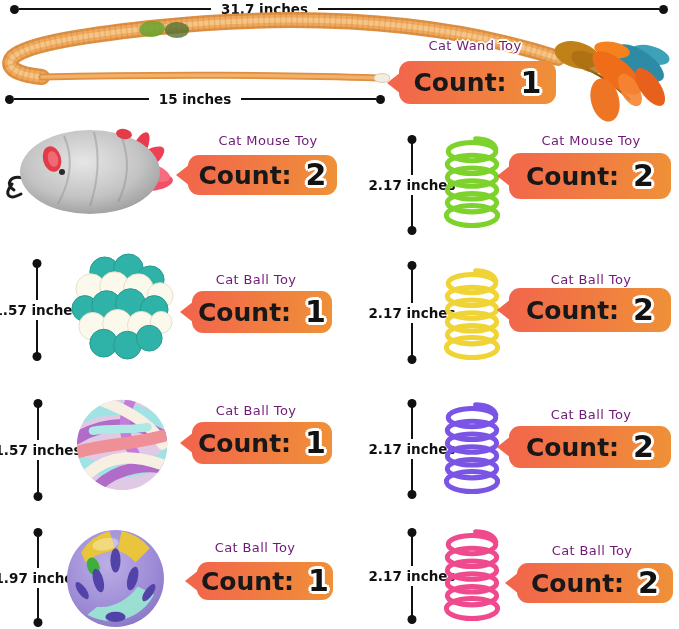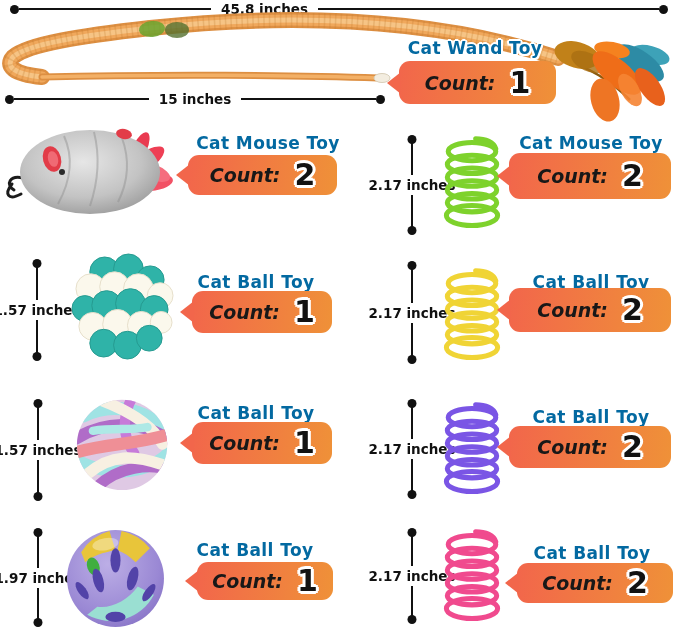--- a/index.html
+++ b/index.html
@@ -12,45 +12,45 @@
   .hm .ln{height:2px;background:#111;flex:1;}
   .hm .lbl{font-size:13.5px;font-weight:bold;color:#111;padding:0 10px;white-space:nowrap;flex:none;}
   .vm{position:absolute;width:2px;background:#111;}
   .vm .dot{position:absolute;left:50%;transform:translateX(-50%);width:9px;height:9px;border-radius:50%;background:#111;}
   .vm .dot.top{top:-4px;}
   .vm .dot.bot{bottom:-4px;}
   .vm .lbl{position:absolute;top:50%;left:50%;transform:translate(-50%,-50%);background:#fff;
            padding:2px 3px;font-size:13.5px;font-weight:bold;color:#111;white-space:nowrap;}
 
   
-  .ttl{position:absolute;transform:translateX(-50%);font-weight:bold;font-size:17px;color:#0369a1;
+  .ttl{position:absolute;transform:translateX(-50%);font-weight:normal;font-size:13px;color:#701a75;
        white-space:nowrap;letter-spacing:.4px;
        text-shadow:2px 0 0 #fff,-2px 0 0 #fff,0 2px 0 #fff,0 -2px 0 #fff,
                    1.5px 1.5px 0 #fff,-1.5px -1.5px 0 #fff,1.5px -1.5px 0 #fff,-1.5px 1.5px 0 #fff;}
   .badge{position:absolute;background:linear-gradient(95deg,#f2664b 0%,#ef9138 100%);
          border-radius:11px;display:flex;align-items:center;justify-content:center;gap:14px;}
   .badge .tail{position:absolute;left:-12px;top:50%;transform:translateY(-50%);width:0;height:0;
                border-top:11px solid transparent;border-bottom:11px solid transparent;
                border-right:14px solid #f2664b;}
-  .cnt-lbl{font-weight:bold;font-size:19px;color:#181818;font-style:italic;}
+  .cnt-lbl{font-weight:bold;font-size:25px;color:#181818;}
   .cnt-num{font-weight:bold;font-size:30px;color:#121212;line-height:1;
        text-shadow:3px 0 0 #fff,-3px 0 0 #fff,0 3px 0 #fff,0 -3px 0 #fff,
                    2px 2px 0 #fff,-2px -2px 0 #fff,2px -2px 0 #fff,-2px 2px 0 #fff;}
   .cell{position:absolute;}
   svg{position:absolute;overflow:visible;}
 </style>
 </head>
 <body>
 
 <div class="canvas">
 
   <div class="hm" style="left:10px;top:2px;width:658px;">
     <span class="dot"></span>
     <span class="ln" style="flex:0 0 192px"></span>
-    <span class="lbl">45.8 inches</span>
+    <span class="lbl">31.7 inches</span>
     <span class="ln"></span>
     <span class="dot"></span>
   </div>
 
   <svg style="left:0;top:0;width:679px;height:120px" viewBox="0 0 679 120">
     <path d="M 558 58 C 440 20 300 12 150 28 C 80 36 28 44 13 57 C 5 66 13 74 42 77" fill="none" stroke="#dd8f42" stroke-width="16" stroke-linecap="round"></path>
     <path d="M 558 58 C 440 20 300 12 150 28 C 80 36 28 44 13 57 C 5 66 13 74 42 77" fill="none" stroke="#f0a85c" stroke-width="11" stroke-linecap="round"></path>
     <path d="M 558 58 C 440 20 300 12 150 28 C 80 36 28 44 13 57 C 5 66 13 74 42 77" fill="none" stroke="#f8cb90" stroke-width="5" stroke-linecap="round" opacity=".8"></path>
     <path d="M 558 58 C 440 20 300 12 150 28 C 80 36 28 44 13 57 C 5 66 13 74 42 77" fill="none" stroke="#c07a2e" stroke-width="15" stroke-dasharray="1.5 4" opacity=".25"></path>
     <path d="M 42 77 C 160 74 300 75 378 78" fill="none" stroke="#dd8f42" stroke-width="7" stroke-linecap="round"></path>

